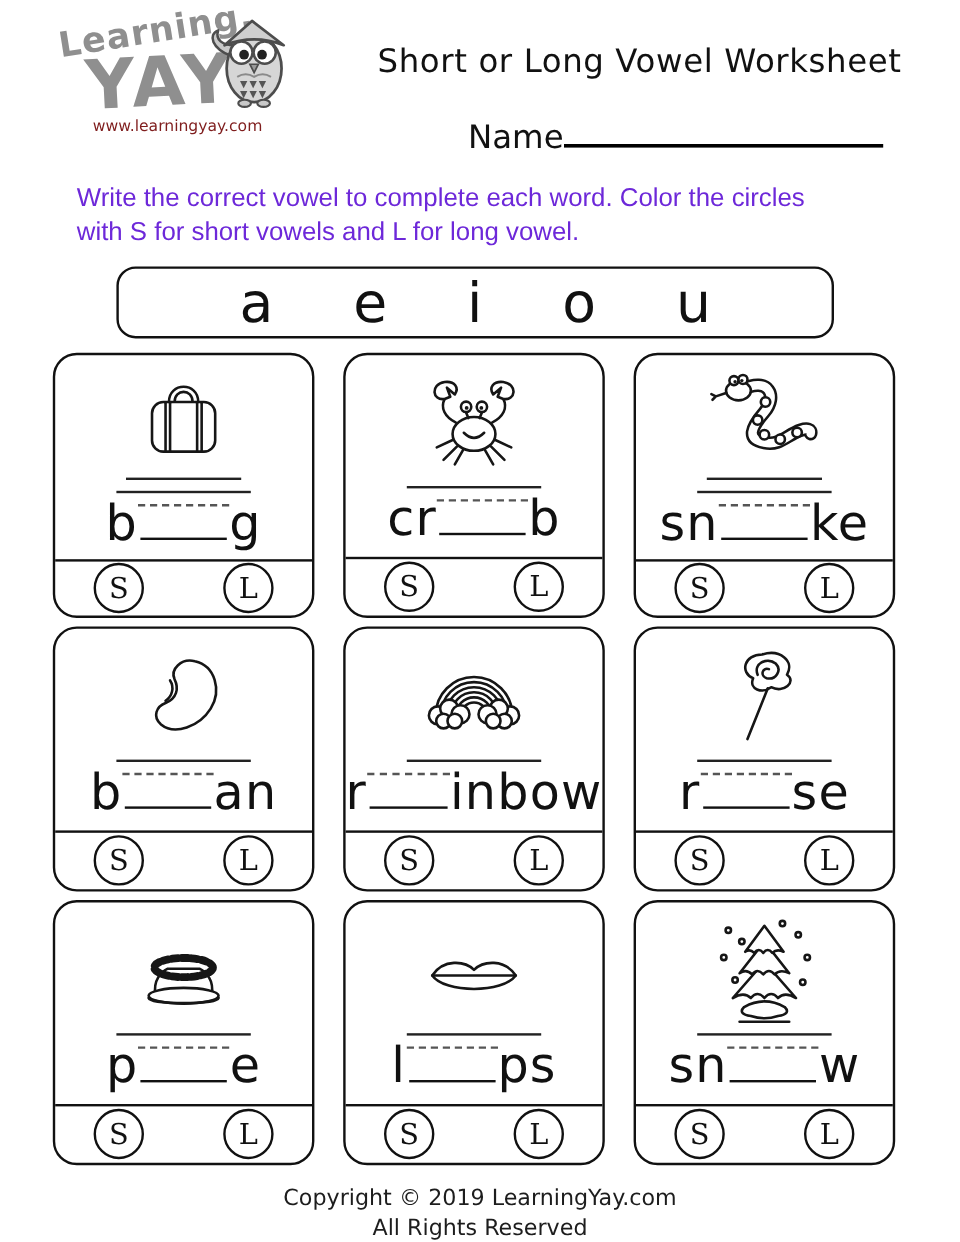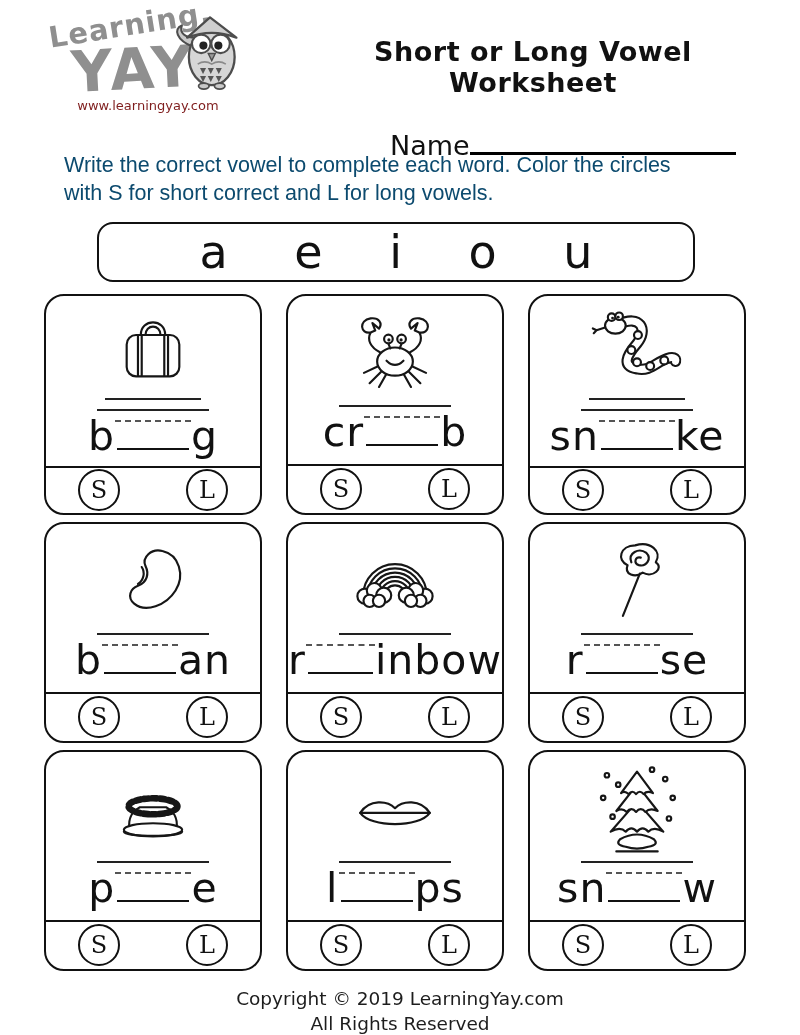--- a/index.html
+++ b/index.html
@@ -20,28 +20,28 @@
     margin-left:-36px;
   }
   .logo-brand{
     display:inline-block;transform:rotate(-3deg);
     font-size:57px;font-weight:800;color:#8f8f8f;letter-spacing:3px;
     line-height:.85;margin-top:2px;
   }
   .logo-site{font-size:13px;color:#7f1d1d;margin-top:6px;}
   .owl{position:absolute;left:128px;top:-4px;width:88px;height:92px;}
   .titleblock{position:absolute;left:292px;top:36px;width:482px;}
-  .title{font-size:27px;font-weight:700;text-align:center;letter-spacing:.5px;}
+  .title{font-size:27px;font-weight:400;text-align:center;letter-spacing:.5px;}
   .namerow{margin:32px 0 0 98px;font-size:27px;font-weight:400;}
   .nline{display:inline-block;width:266px;height:20px;border-bottom:3px solid #000;}
   
   .instructions{
     margin:4px 0 14px 64px;width:700px;
     font-family:"Liberation Sans",sans-serif;
-    font-size:21.5px;line-height:1.3;color:#0c4a6e;
+    font-size:21.5px;line-height:1.3;color:#6d28d9;
   }
   
   .vowelbank{
     margin:12px 0 0 97px;width:598px;height:60px;
     border:2.4px solid #111;border-radius:16px;
     display:flex;align-items:center;justify-content:space-evenly;
     padding:0 34px;box-sizing:border-box;
   }
   .vowel{font-size:46px;color:#111;}
   
@@ -121,21 +121,21 @@
     <div class="titleblock">
       <div class="title">Short or Long Vowel Worksheet</div>
       <div class="namerow">
         <span>Name</span><span class="nline"></span>
       </div>
     </div>
   </div>
 
   <div class="instructions">
     <div>Write the correct vowel to complete each word. Color the circles</div>
-    <div>with S for short correct and L for long vowels.</div>
+    <div>with S for short vowels and L for long vowel.</div>
   </div>
 
   <div class="vowelbank">
     <span class="vowel">a</span>
     <span class="vowel">e</span>
     <span class="vowel">i</span>
     <span class="vowel">o</span>
     <span class="vowel">u</span>
   </div>
 

